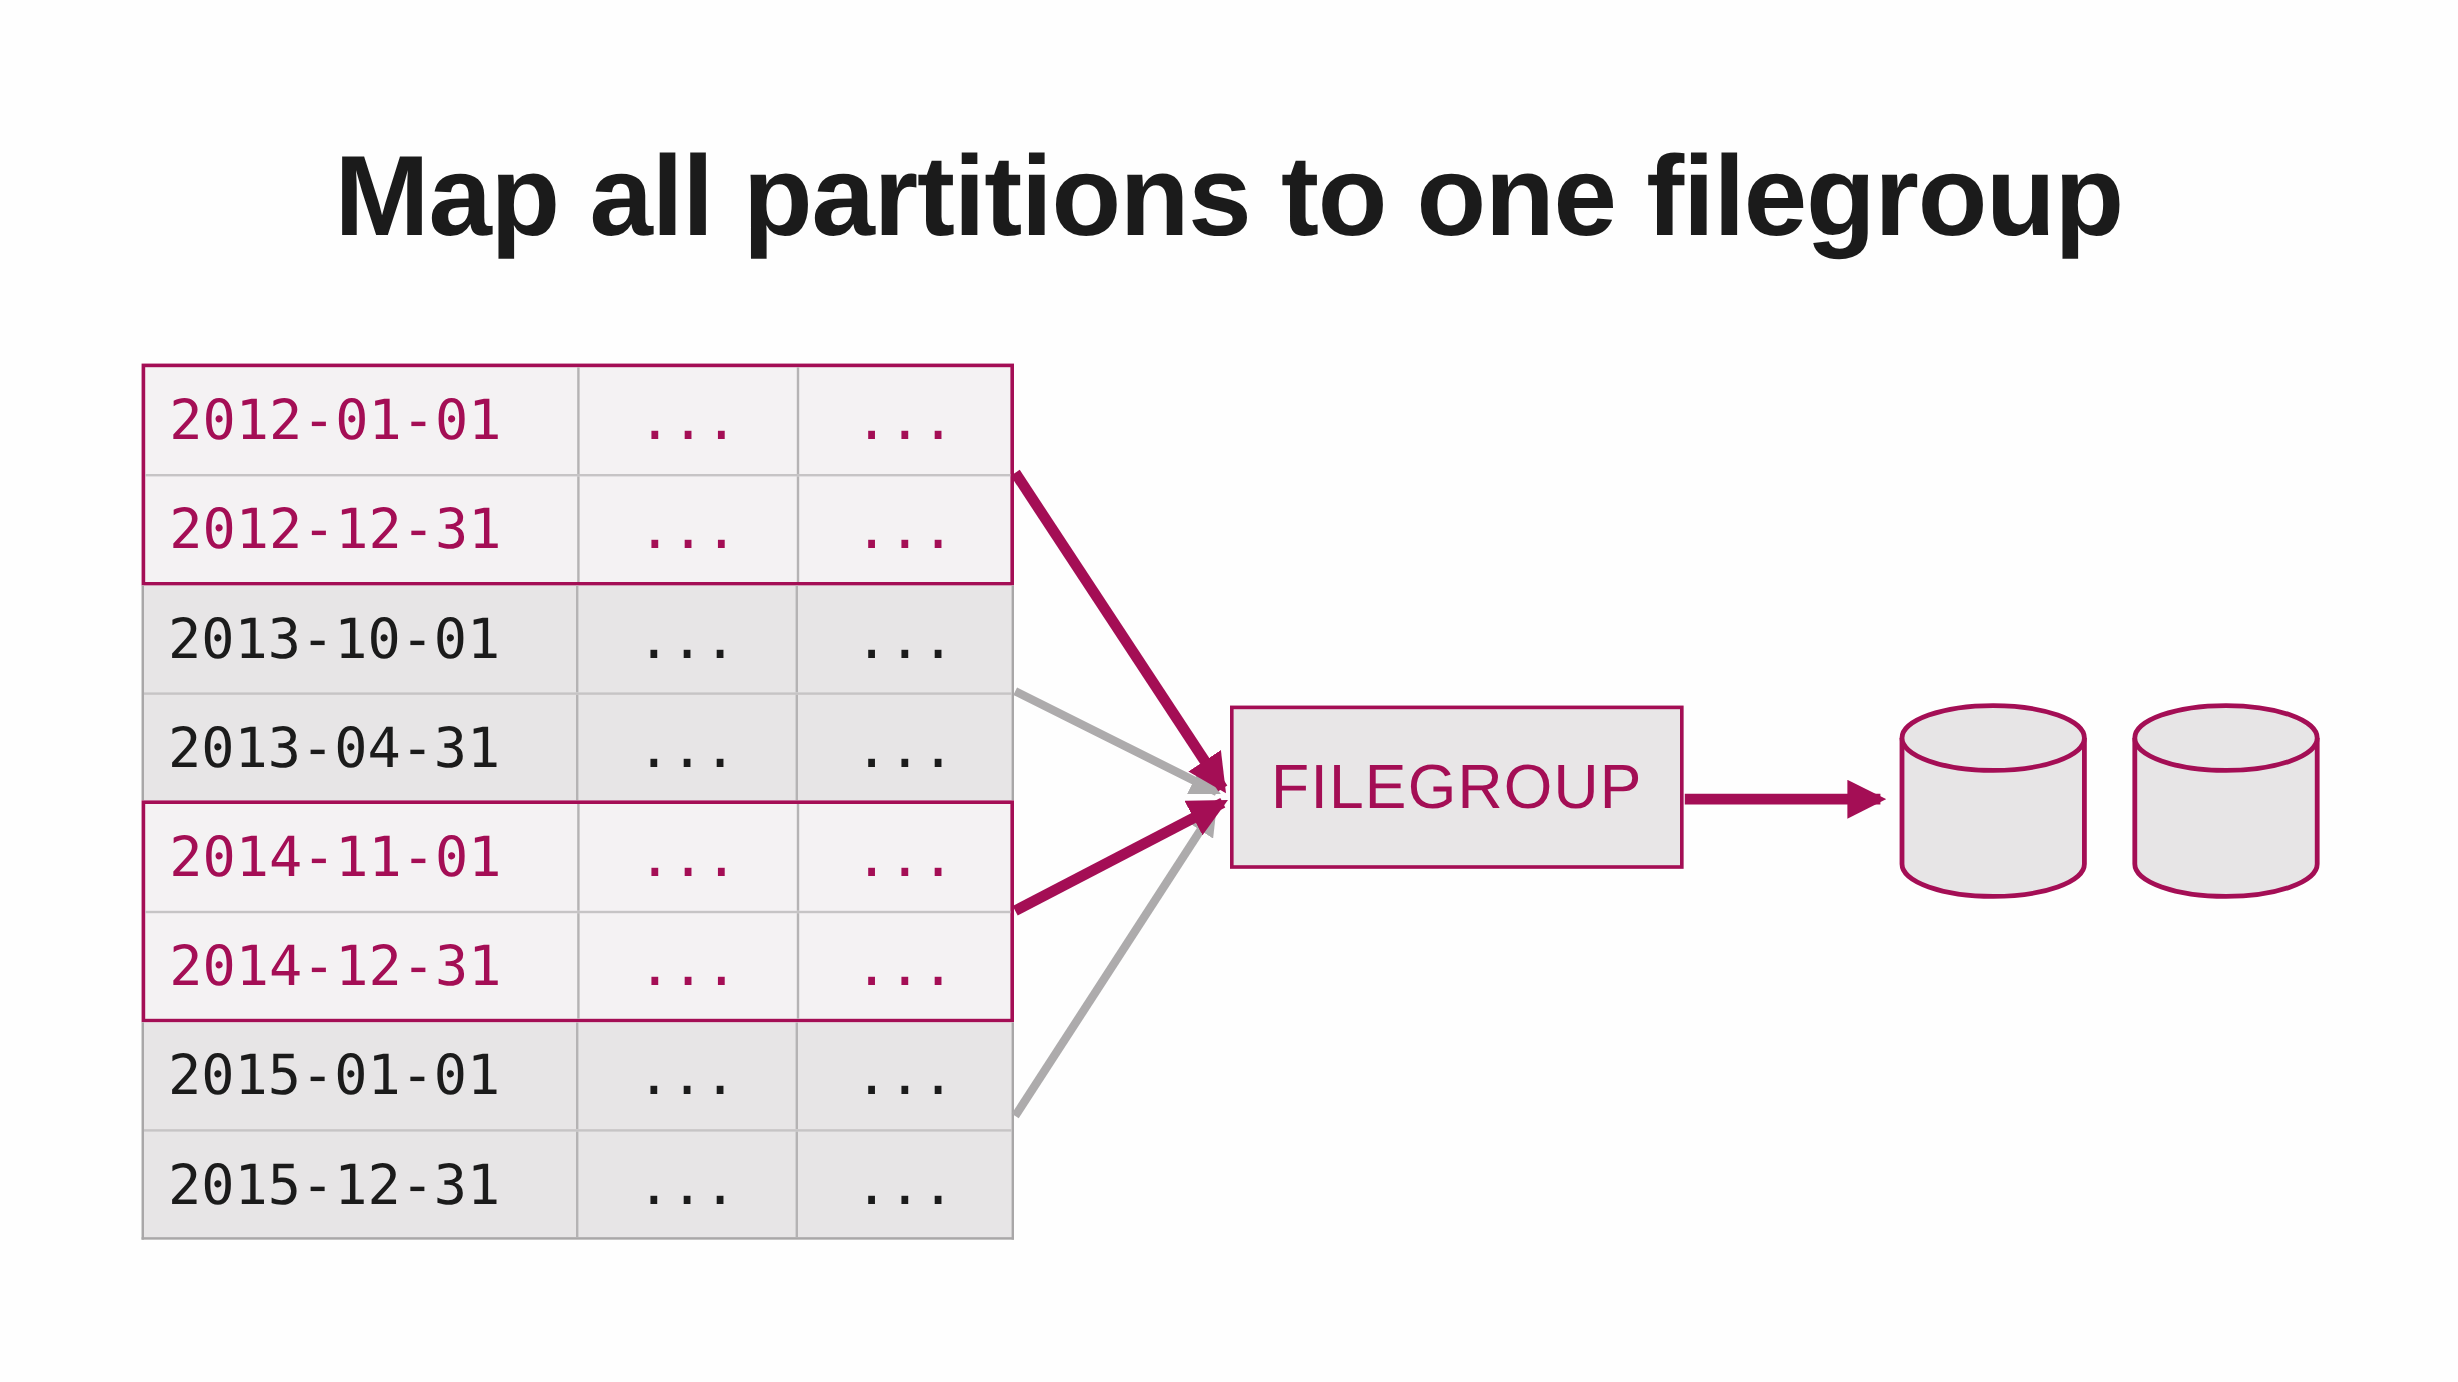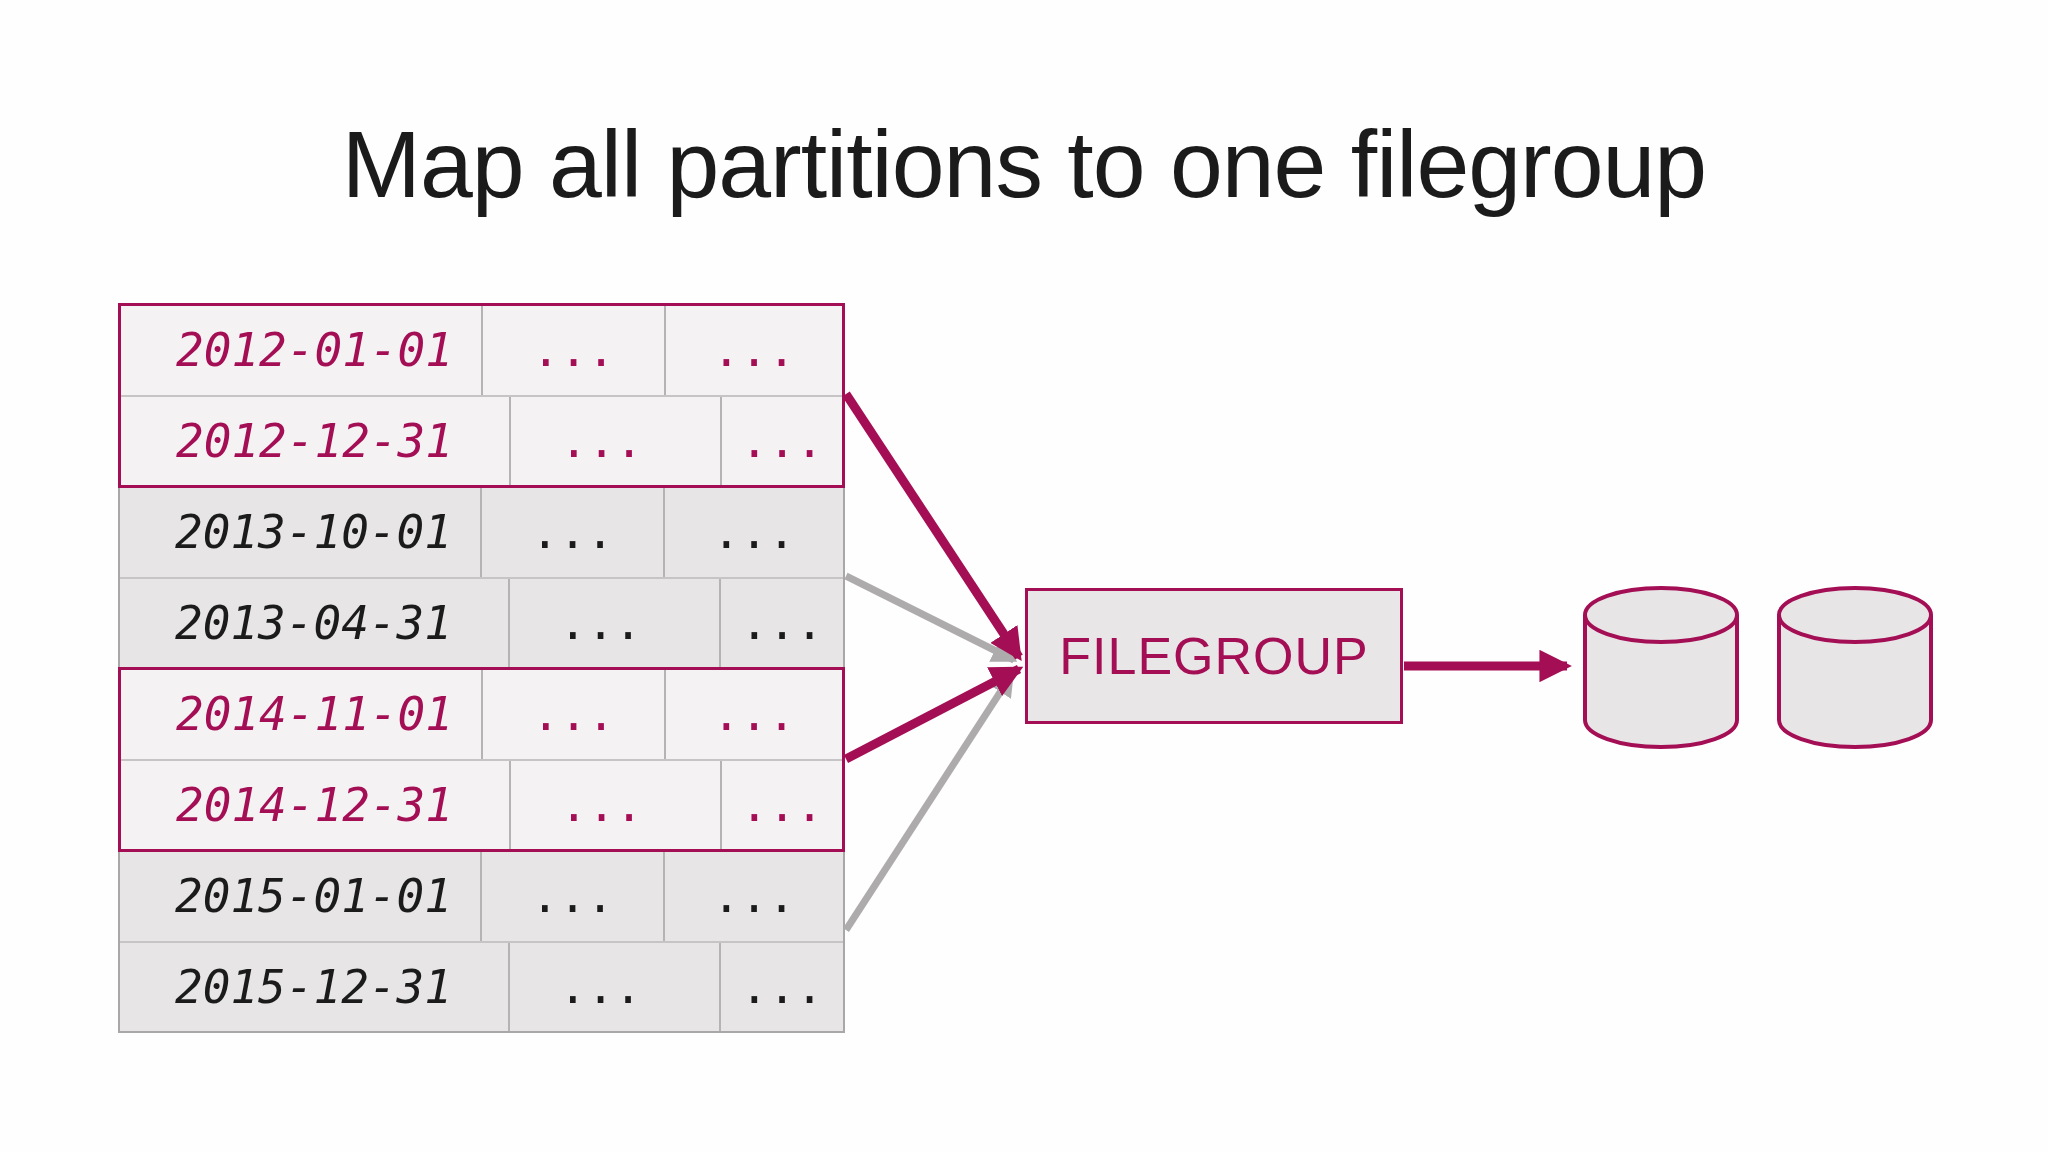--- a/index.html
+++ b/index.html
@@ -15,48 +15,48 @@
   }
   html,body{margin:0;padding:0;}
   body{
     width:2048px;height:1152px;position:relative;overflow:hidden;
     background:#FEFEFE;
     font-family:"Liberation Sans",sans-serif;
   }
   .slide-title{
     position:absolute;top:110px;left:0;width:100%;
     text-align:center;
-    font-size:95px;font-weight:400;letter-spacing:-1px;
+    font-size:95px;font-weight:700;letter-spacing:-1px;
     color:var(--text-dark);
     white-space:nowrap;
   }
   
   .partition-table{
     position:absolute;left:118px;top:303px;width:727px;height:730px;
     display:flex;flex-direction:column;
   }
   .pgroup{
     flex:1;display:flex;flex-direction:column;box-sizing:border-box;
     background:var(--row-normal-bg);
     border-left:2px solid var(--table-edge);
     border-right:2px solid var(--table-edge);
   }
   .pgroup.highlight{
     background:var(--row-highlight-bg);
     border:3px solid var(--accent);
   }
   .pgroup.last{border-bottom:2px solid var(--table-edge);}
   .prow{flex:1;display:grid;grid-template-columns:360px 183px 1fr;min-height:0;}
-  .prow + .prow{border-top:2px solid var(--grid-line-light);gap:28px;}
+  .prow + .prow{border-top:2px solid var(--grid-line-light);}
   .cell{
     display:flex;align-items:center;box-sizing:border-box;
     font-family:"DejaVu Sans Mono","Liberation Mono",monospace;
     font-size:46px;color:var(--text-dark);overflow:hidden;
   }
-  .cell.date{padding-left:55px;font-style:italic;}
+  .cell.date{padding-left:20px;}
   .cell.dots{justify-content:center;border-left:2px solid var(--grid-line);}
   .pgroup.highlight .cell{color:var(--accent);}
   
   .filegroup-box{
     position:absolute;left:1025px;top:588px;width:378px;height:136px;
     box-sizing:border-box;
     background:var(--box-bg);
     border:3px solid var(--accent);
     display:flex;align-items:center;justify-content:center;
     font-size:52px;letter-spacing:1px;color:var(--accent);

